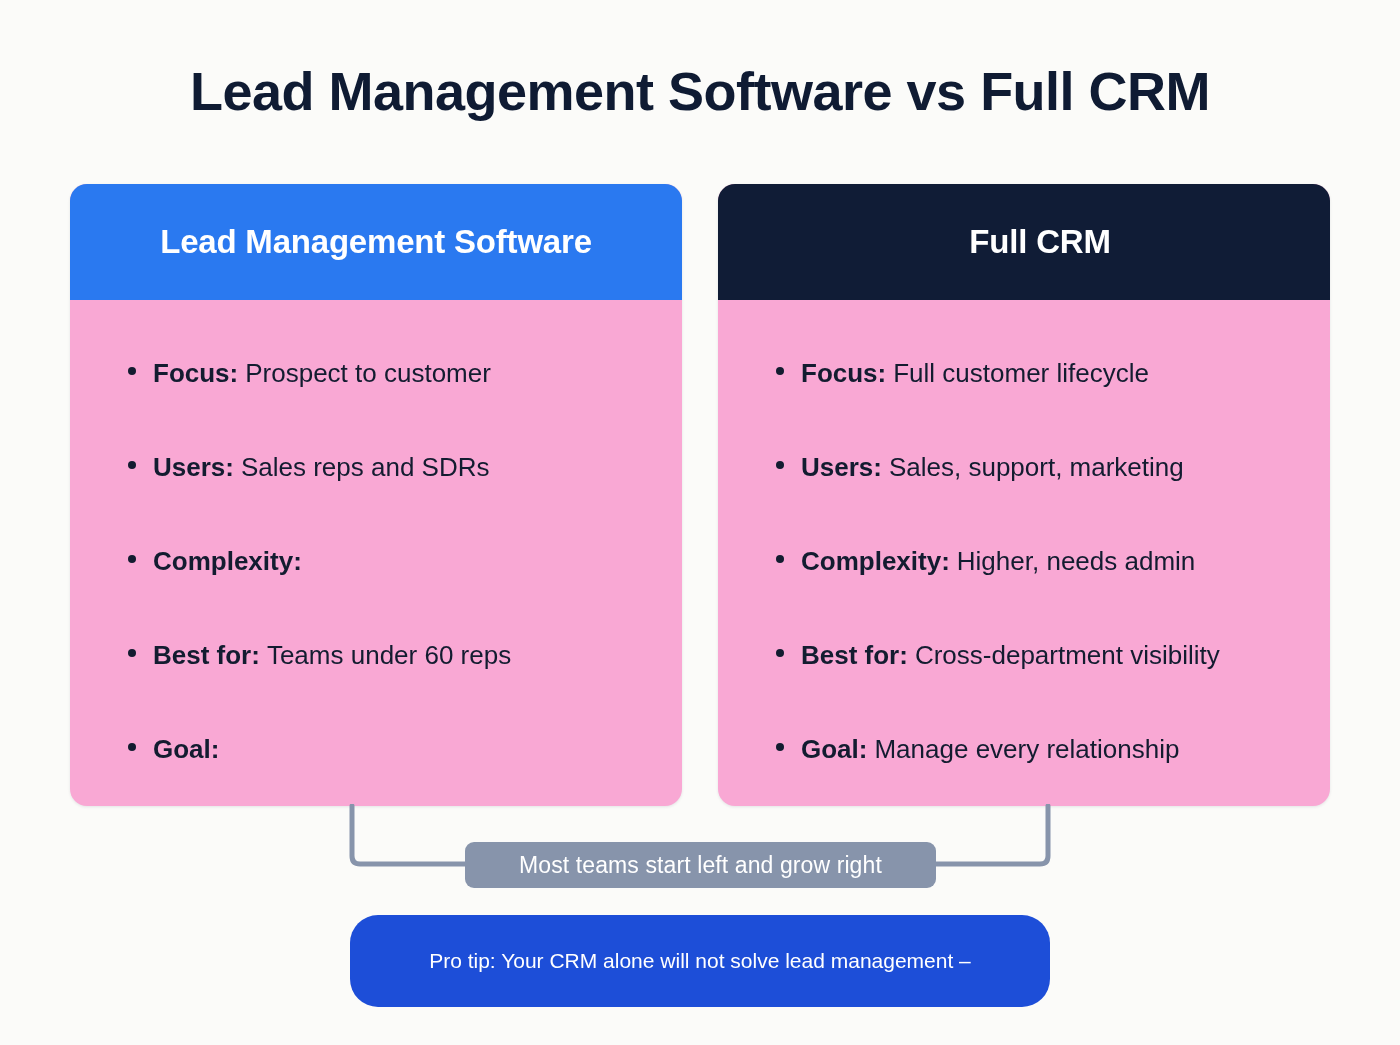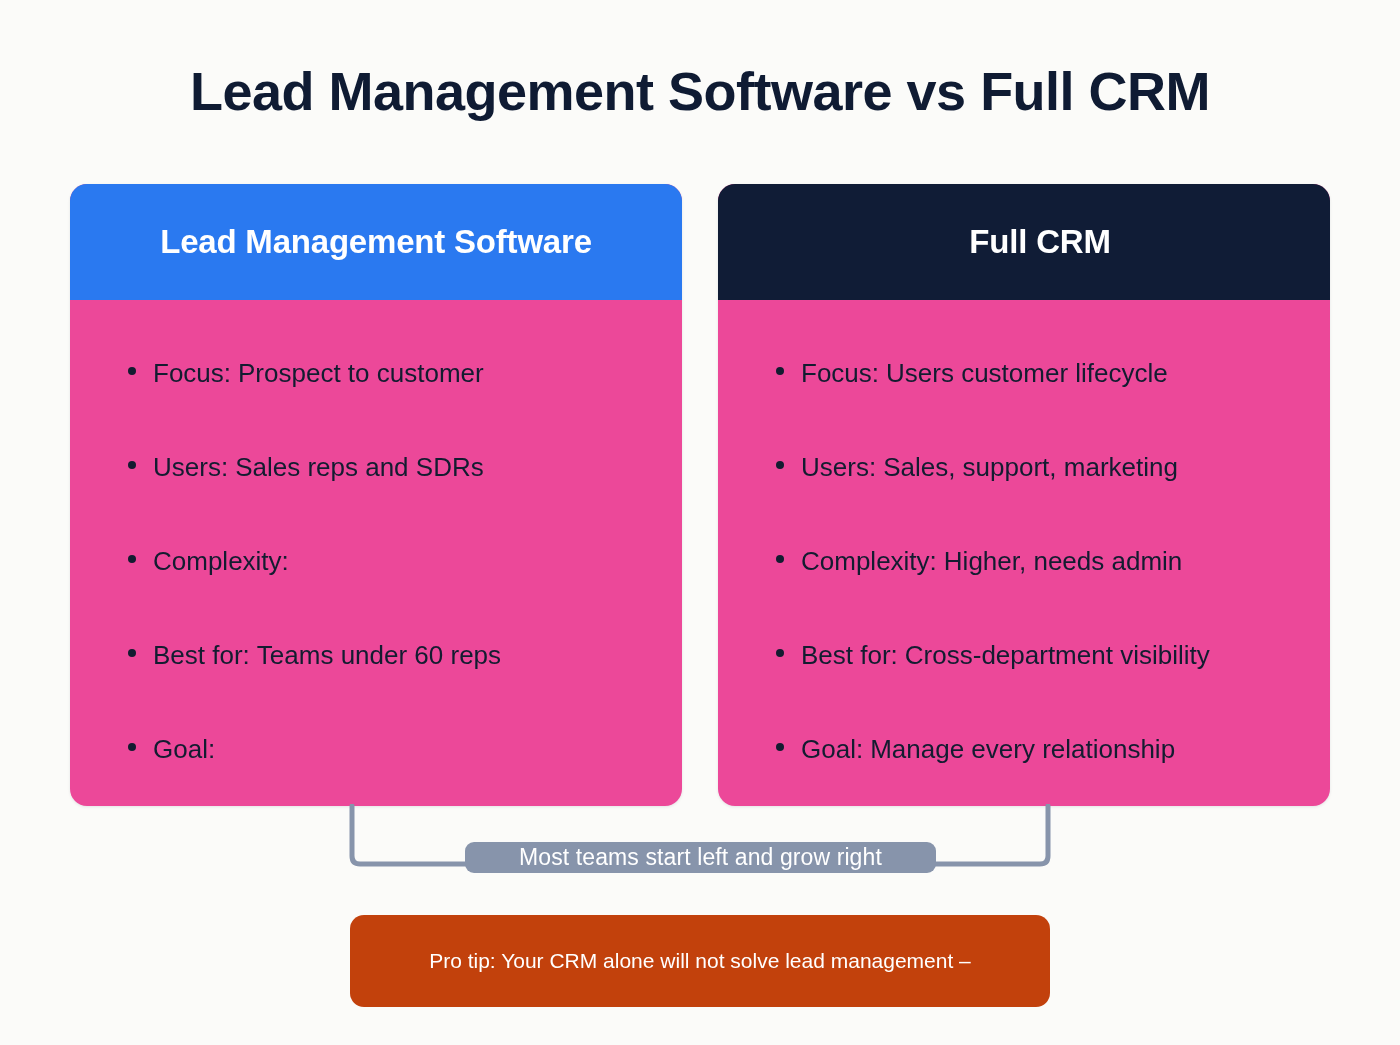--- a/index.html
+++ b/index.html
@@ -35,21 +35,21 @@
     line-height: 1.1;
   }
 
   
   .card {
     position: absolute;
     top: 184px;
     width: 612px;
     height: 622px;
     border-radius: 17px;
-    background: #ec4899;
+    background: #f9a8d4;
     overflow: hidden;
     box-shadow: 0 1px 3px rgba(20, 30, 60, 0.10);
   }
   .card.left  { left: 70px; }
   .card.right { left: 718px; }
 
   .card-header {
     height: 116px;
     display: flex;
     align-items: center;
@@ -87,21 +87,21 @@
     width: 8px;
     height: 8px;
     min-width: 8px;
     border-radius: 50%;
     background: #131c30;
     margin-right: 17px;
     position: relative;
     top: -7px;
   }
   .bullet-label {
-    font-weight: normal;
+    font-weight: bold;
     margin-right: 7px;
     white-space: nowrap;
     text-align: center;
   }
   .bullet-value {
     font-weight: normal;
     white-space: nowrap;
   }
 
   
@@ -113,40 +113,40 @@
     height: 70px;
     pointer-events: none;
   }
 
   
   .pill {
     position: absolute;
     left: 465px;
     top: 842px;
     width: 471px;
-    height: 31px;
+    height: 46px;
     border-radius: 9px;
     background: #8794ab;
     color: #ffffff;
     display: flex;
     align-items: center;
     justify-content: center;
     font-size: 23px;
     letter-spacing: 0.1px;
   }
 
   
   .protip {
     position: absolute;
     left: 350px;
     top: 915px;
     width: 700px;
     height: 92px;
-    border-radius: 14px;
-    background: #c2410c;
+    border-radius: 28px;
+    background: #1d4ed8;
     color: #ffffff;
     display: flex;
     flex-direction: column;
     align-items: center;
     justify-content: center;
     text-align: center;
     font-size: 21px;
     line-height: 1.48;
     padding: 0 22px;
   }
@@ -190,21 +190,21 @@
     </div>
   </div>
 
   <div class="card right">
     <div class="card-header">Full CRM</div>
     <div class="card-body">
       <ul class="bullet-list">
         <li class="bullet-item">
           <span class="bullet-dot"></span>
           <span class="bullet-label">Focus:</span>
-          <span class="bullet-value">Users customer lifecycle</span>
+          <span class="bullet-value">Full customer lifecycle</span>
         </li>
         <li class="bullet-item">
           <span class="bullet-dot"></span>
           <span class="bullet-label">Users:</span>
           <span class="bullet-value">Sales, support, marketing</span>
         </li>
         <li class="bullet-item">
           <span class="bullet-dot"></span>
           <span class="bullet-label">Complexity:</span>
           <span class="bullet-value">Higher, needs admin</span>

